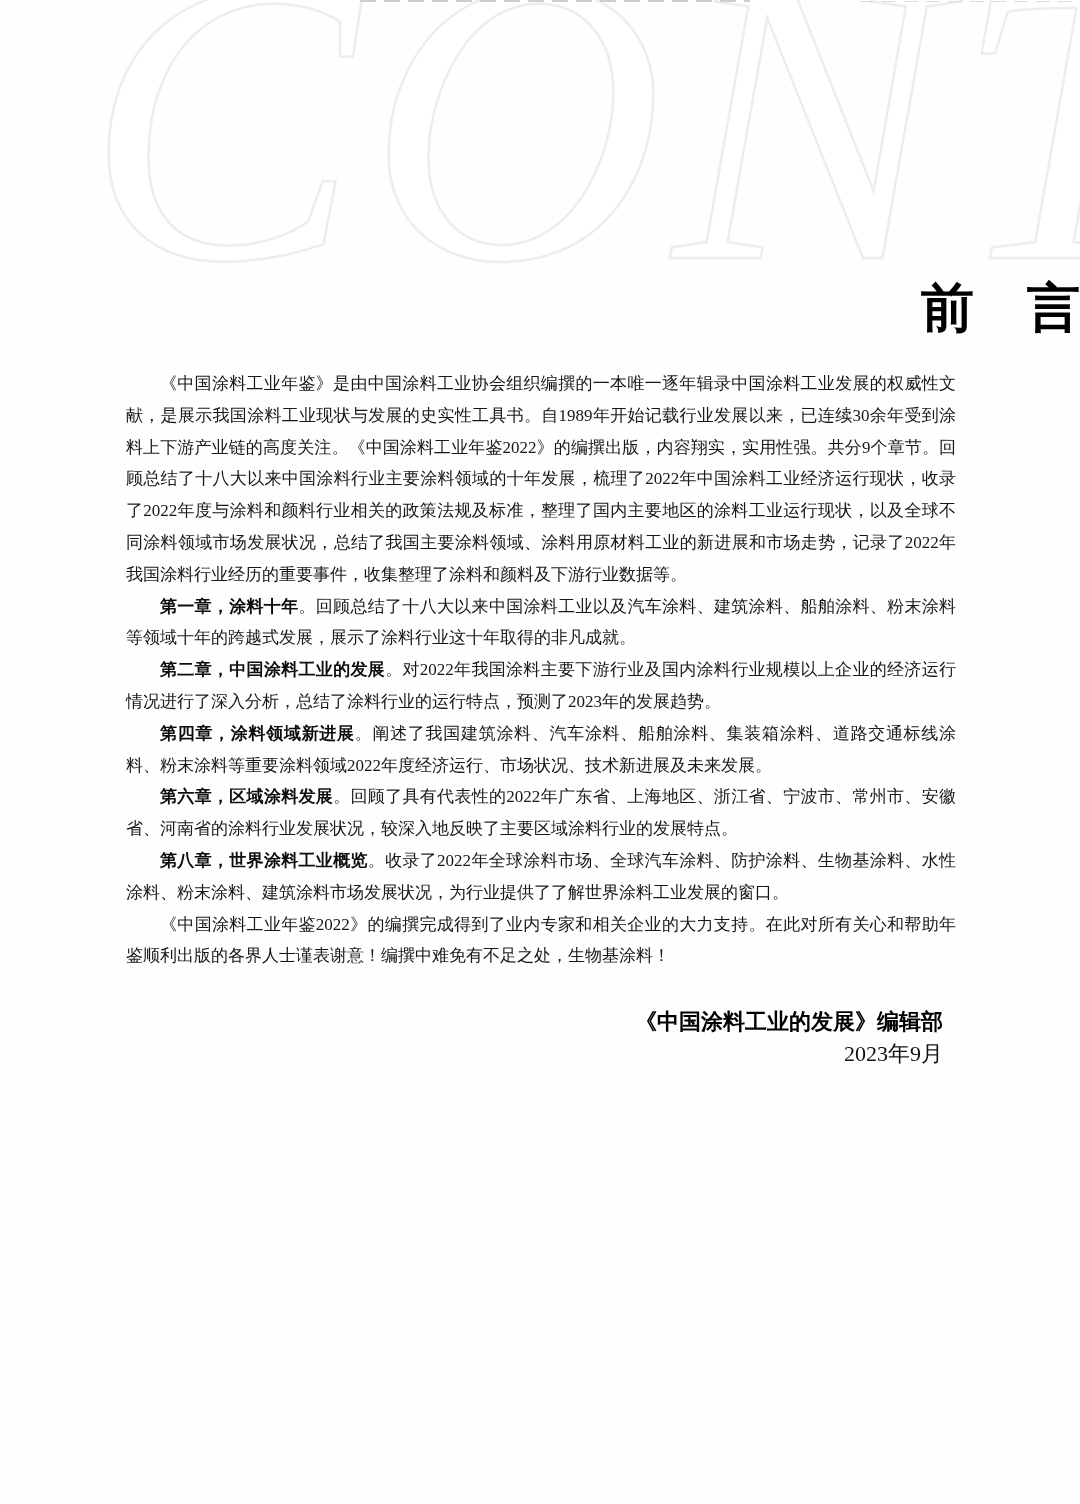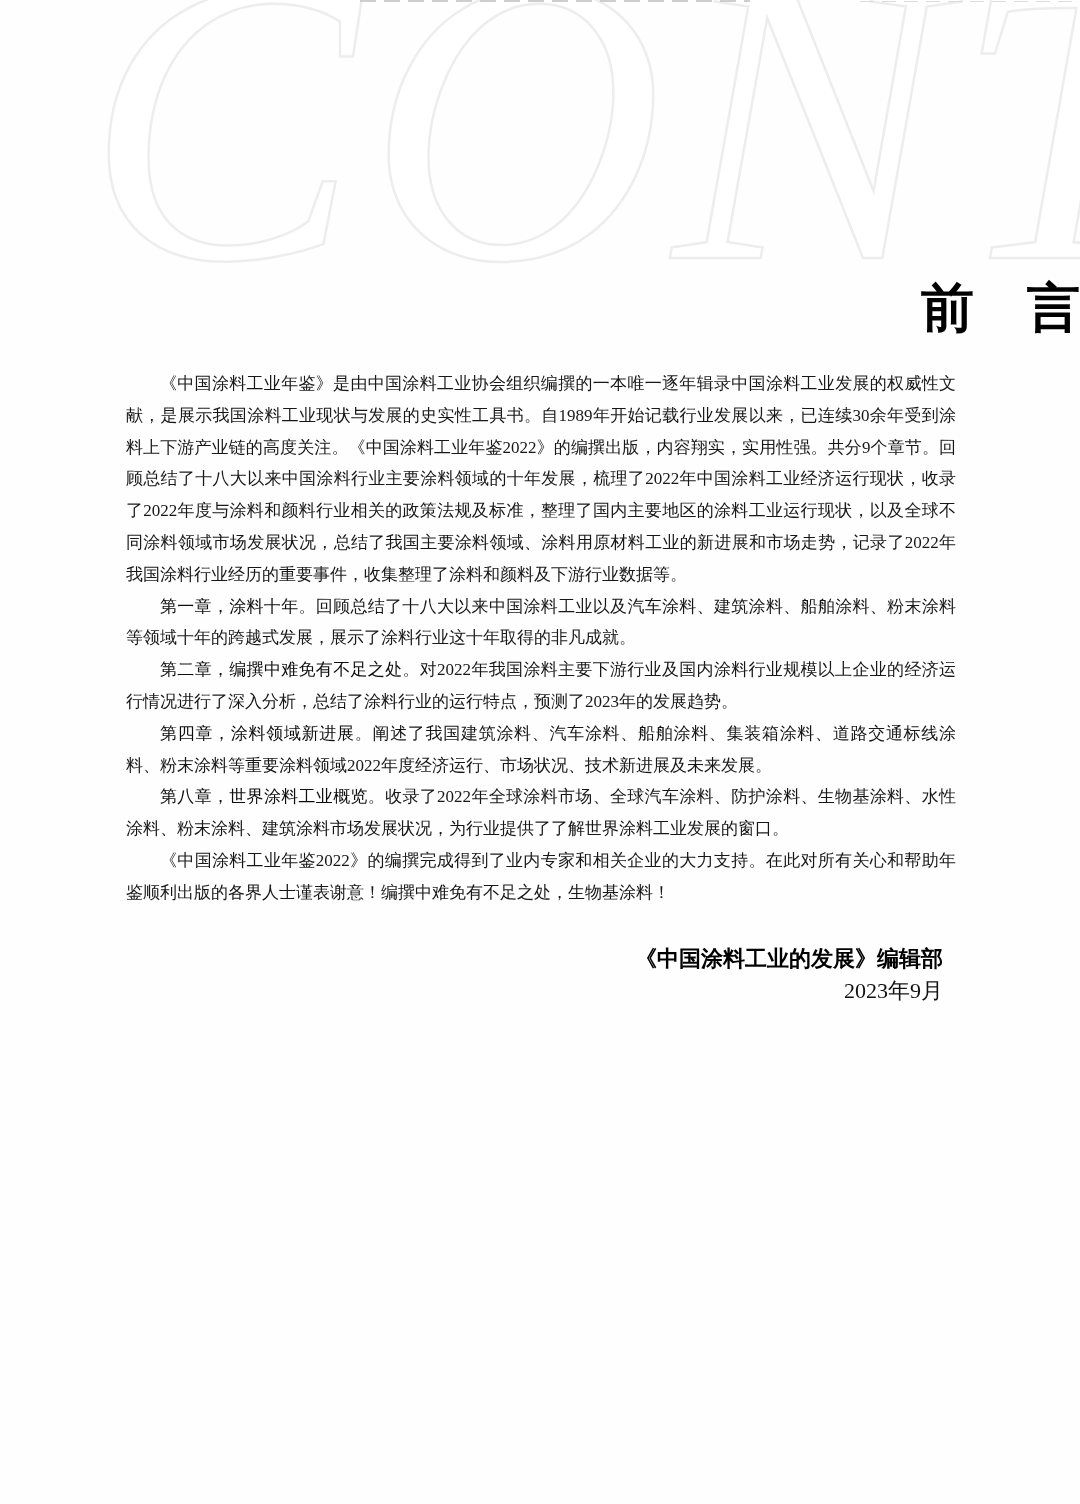--- a/index.html
+++ b/index.html
@@ -66,21 +66,21 @@
     margin: 0;
     font-size: 17px;
     line-height: 31.8px;
     text-align: justify;
     text-justify: inter-ideograph;
     text-indent: 2em;
     color: #171717;
   }
   .lead {
     font-family: "Liberation Sans", "DejaVu Sans", sans-serif;
-    font-weight: 400;
+    font-weight: 700;
     color: #0d0d0d;
   }
   .signature {
     margin-top: 34px;
     padding-right: 13px;
     text-align: right;
   }
   .sig-org {
     font-family: "Liberation Sans", "DejaVu Sans", sans-serif;
     font-weight: 700;
@@ -106,26 +106,27 @@
   <div class="scan-line-2"></div>
 
   <h1 class="title">前　言</h1>
 
   <div class="content">
 
     <p class="para"><b class="lead"></b><span>《中国涂料工业年鉴》是由中国涂料工业协会组织编撰的一本唯一逐年辑录中国涂料工业发展的权威性文献，是展示我国涂料工业现状与发展的史实性工具书。自1989年开始记载行业发展以来，已连续30余年受到涂料上下游产业链的高度关注。《中国涂料工业年鉴2022》的编撰出版，内容翔实，实用性强。共分9个章节。回顾总结了十八大以来中国涂料行业主要涂料领域的十年发展，梳理了2022年中国涂料工业经济运行现状，收录了2022年度与涂料和颜料行业相关的政策法规及标准，整理了国内主要地区的涂料工业运行现状，以及全球不同涂料领域市场发展状况，总结了我国主要涂料领域、涂料用原材料工业的新进展和市场走势，记录了2022年我国涂料行业经历的重要事件，收集整理了涂料和颜料及下游行业数据等。</span></p>
 
     <p class="para"><b class="lead">第一章，涂料十年</b><span>。回顾总结了十八大以来中国涂料工业以及汽车涂料、建筑涂料、船舶涂料、粉末涂料等领域十年的跨越式发展，展示了涂料行业这十年取得的非凡成就。</span></p>
 
-    <p class="para"><b class="lead">第二章，编撰中难免有不足之处</b><span>。对2022年我国涂料主要下游行业及国内涂料行业规模以上企业的经济运行情况进行了深入分析，总结了涂料行业的运行特点，预测了2023年的发展趋势。</span></p>
+    <p class="para"><b class="lead">第二章，中国涂料工业的发展</b><span>。对2022年我国涂料主要下游行业及国内涂料行业规模以上企业的经济运行情况进行了深入分析，总结了涂料行业的运行特点，预测了2023年的发展趋势。</span></p>
 
 
     <p class="para"><b class="lead">第四章，涂料领域新进展</b><span>。阐述了我国建筑涂料、汽车涂料、船舶涂料、集装箱涂料、道路交通标线涂料、粉末涂料等重要涂料领域2022年度经济运行、市场状况、技术新进展及未来发展。</span></p>
 
 
+    <p class="para"><b class="lead">第六章，区域涂料发展</b><span>。回顾了具有代表性的2022年广东省、上海地区、浙江省、宁波市、常州市、安徽省、河南省的涂料行业发展状况，较深入地反映了主要区域涂料行业的发展特点。</span></p>
 
 
     <p class="para"><b class="lead">第八章，世界涂料工业概览</b><span>。收录了2022年全球涂料市场、全球汽车涂料、防护涂料、生物基涂料、水性涂料、粉末涂料、建筑涂料市场发展状况，为行业提供了了解世界涂料工业发展的窗口。</span></p>
 
 
     <p class="para"><b class="lead"></b><span>《中国涂料工业年鉴2022》的编撰完成得到了业内专家和相关企业的大力支持。在此对所有关心和帮助年鉴顺利出版的各界人士谨表谢意！编撰中难免有不足之处，生物基涂料！</span></p>
 
     <div class="signature">
       <div class="sig-org">《中国涂料工业的发展》编辑部</div>
       <div class="sig-date">2023年9月</div>

